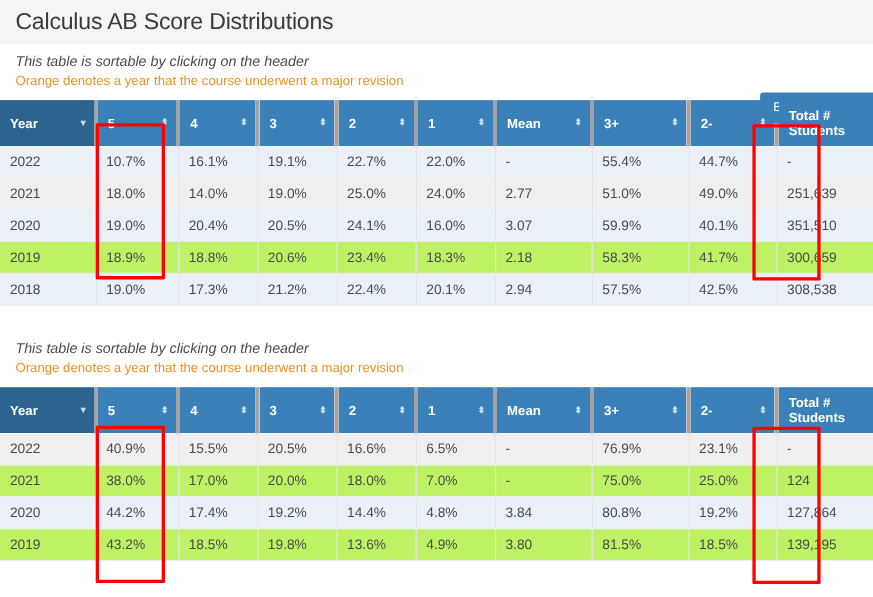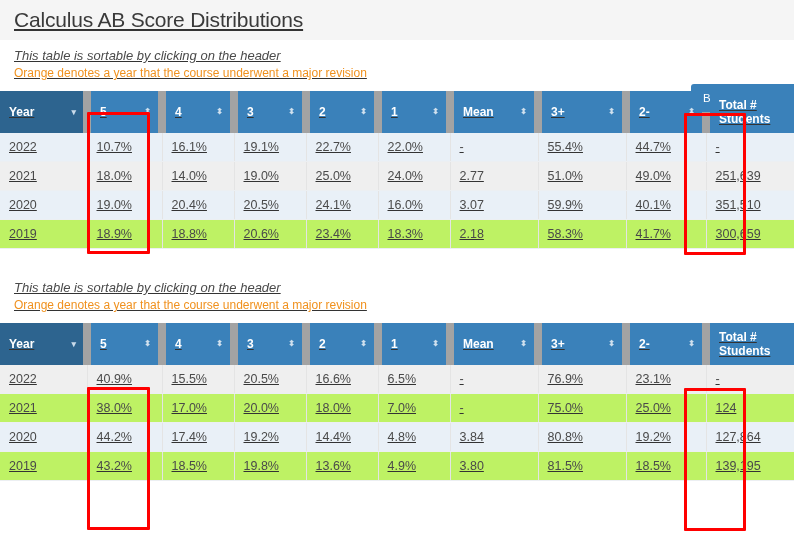--- a/index.html
+++ b/index.html
@@ -11,21 +11,20 @@
     width: 794px;
     height: 543px;
     overflow: hidden;
     font-family: "Liberation Sans", sans-serif;
     color: #333333;
     position: relative;
   }
 
   .section {
     position: relative;
-    text-decoration: underline;
   }
 
   
   .title-band {
     background: #f5f5f5;
     height: 40px;
     display: flex;
     align-items: center;
     padding-left: 14px;
     box-sizing: border-box;
@@ -79,21 +78,21 @@
     margin-top: 9px;
     font-size: 12px;
   }
   table.score-table th {
     background: #3a81ba;
     color: #ffffff;
     font-size: 12px;
     font-weight: bold;
     text-align: left;
     padding: 7px 9px;
-    border-right: 8px solid #a3a3a3;
+    border-right: 4px solid #a3a3a3;
     box-sizing: border-box;
     position: relative;
     height: 27px;
     vertical-align: middle;
     cursor: pointer;
   }
   table.score-table th.sorted {
     background: #2d648f;
   }
   table.score-table th:last-child {
@@ -253,20 +252,32 @@
         <td>18.9%</td>
         <td>18.8%</td>
         <td>20.6%</td>
         <td>23.4%</td>
         <td>18.3%</td>
         <td>2.18</td>
         <td>58.3%</td>
         <td>41.7%</td>
         <td>300,659</td>
       </tr>
+      <tr class="r-blue">
+        <td>2018</td>
+        <td>19.0%</td>
+        <td>17.3%</td>
+        <td>21.2%</td>
+        <td>22.4%</td>
+        <td>20.1%</td>
+        <td>2.94</td>
+        <td>57.5%</td>
+        <td>42.5%</td>
+        <td>308,538</td>
+      </tr>
     </tbody>
   </table>
 </div>
 
 <div style="height:23px"></div>
 
 <div class="section">
   <div class="notes">
     <div class="note-sortable">This table is sortable by clicking on the header</div>
     <div class="note-orange">Orange denotes a year that the course underwent a major revision</div>

